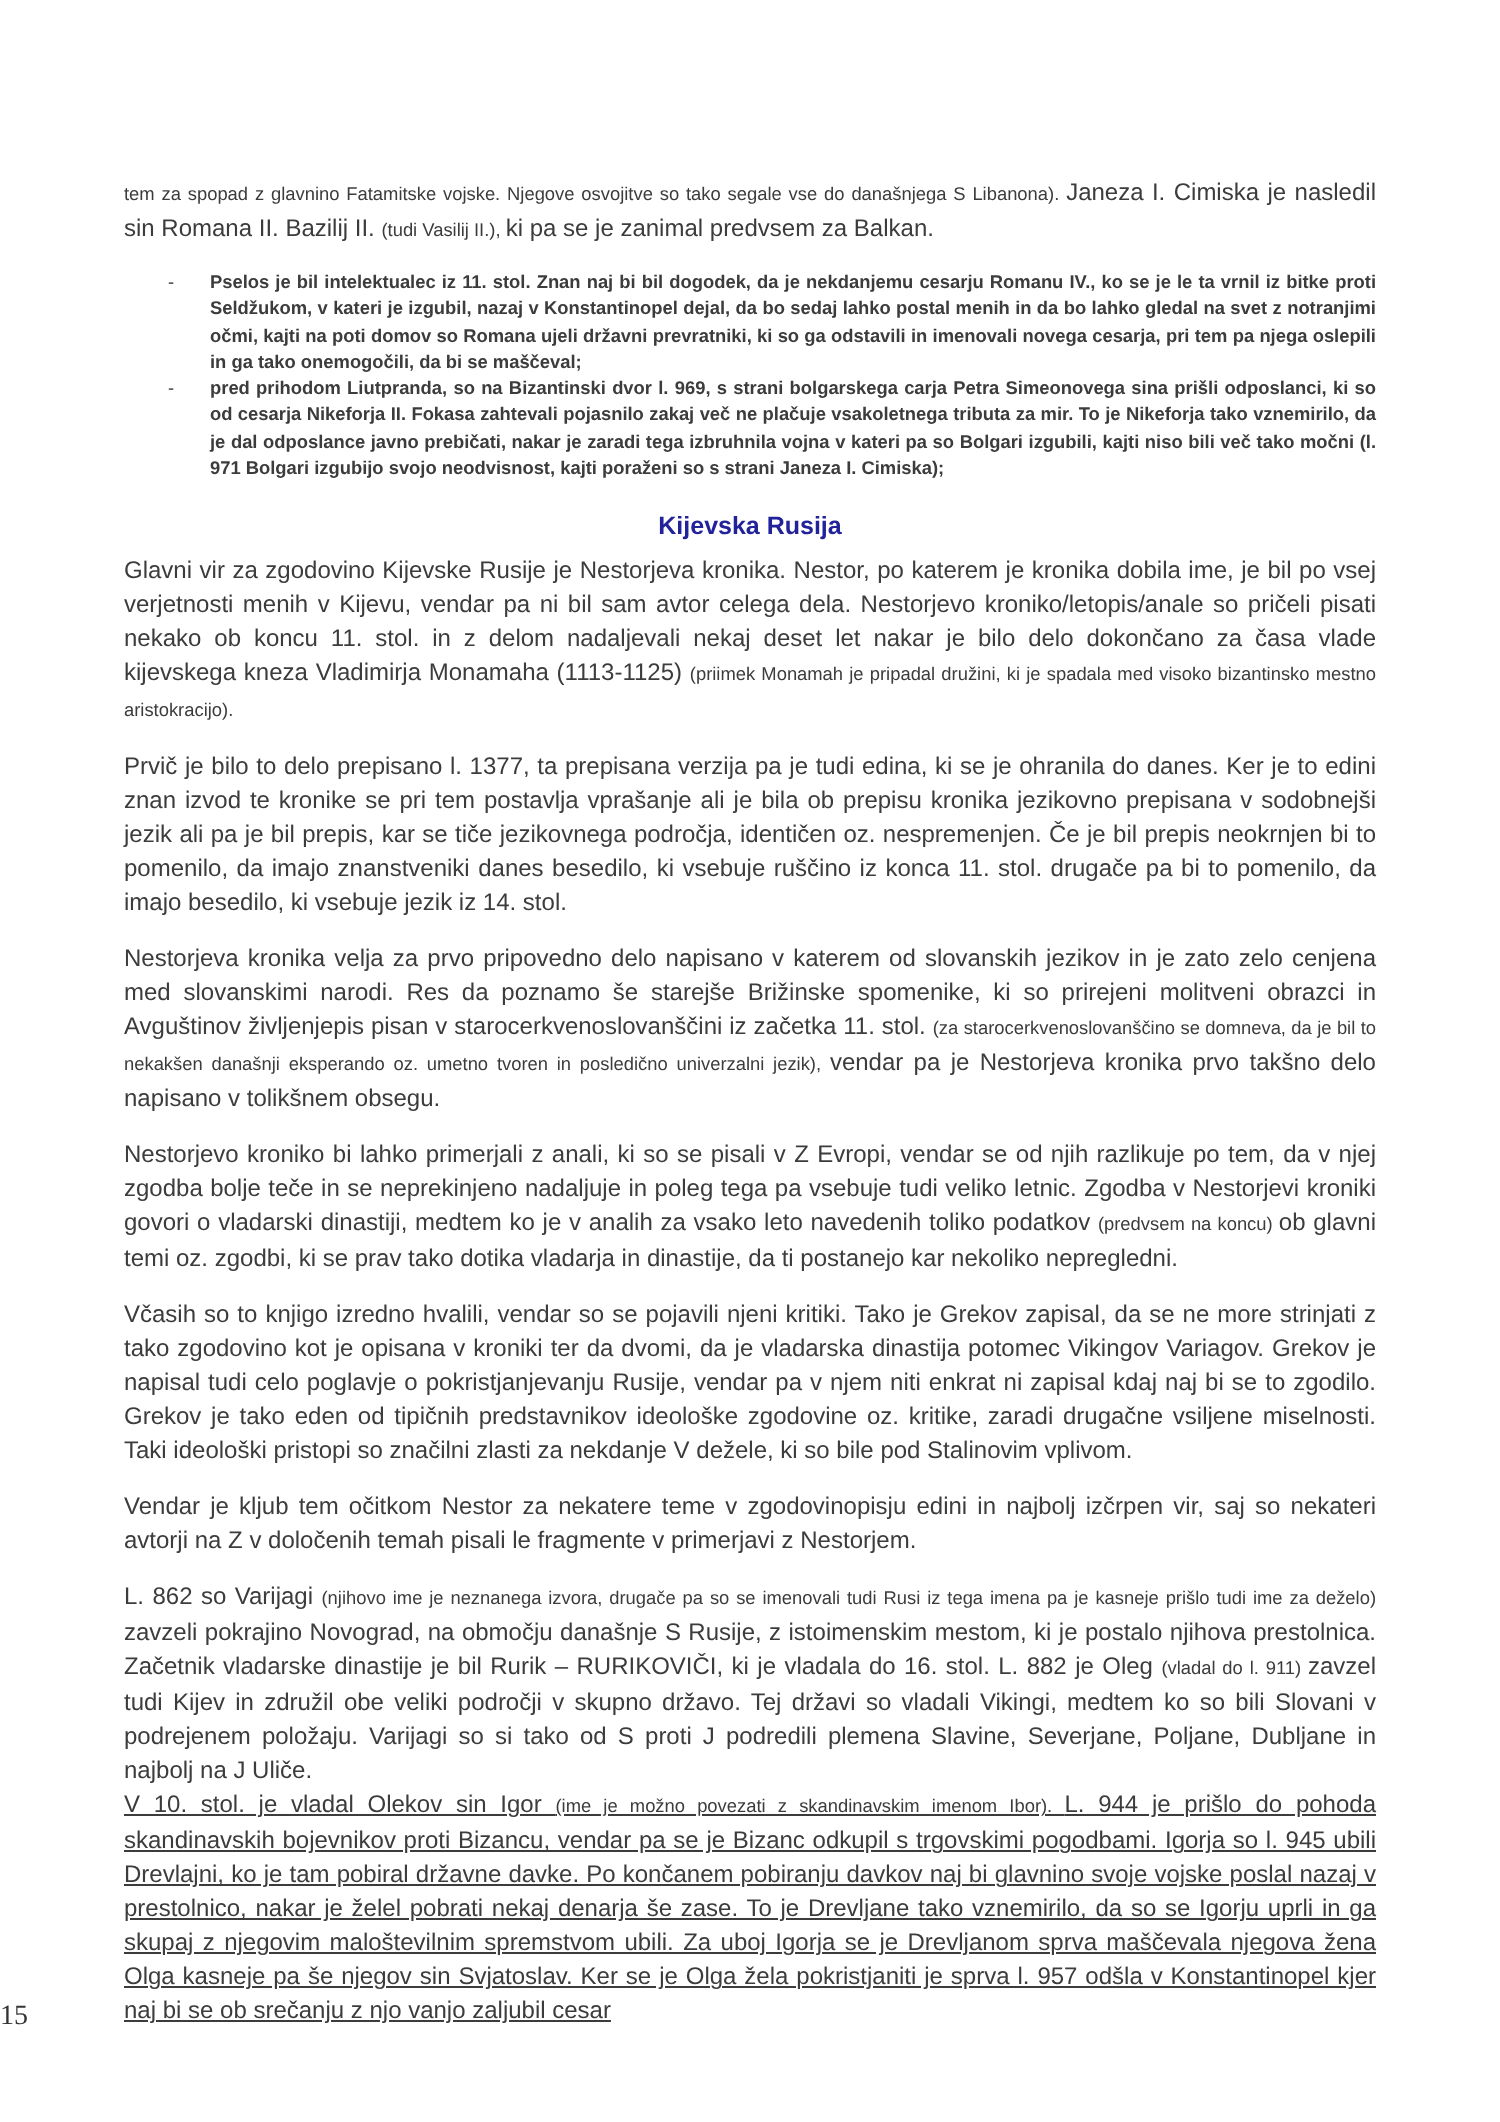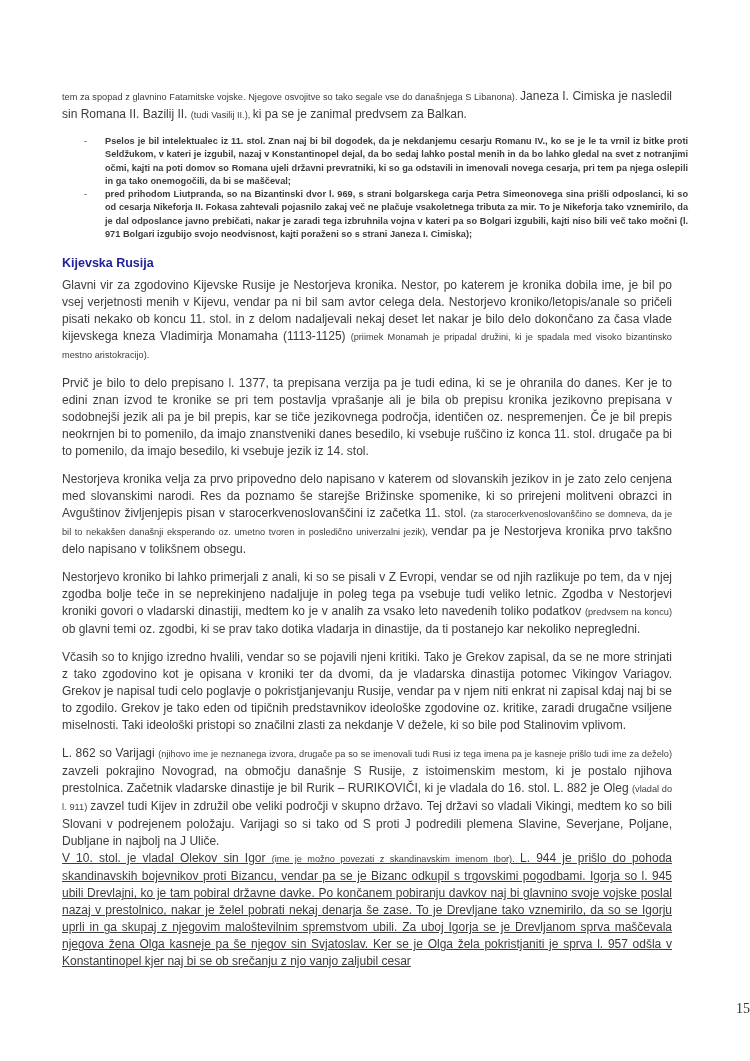--- a/index.html
+++ b/index.html
@@ -9,21 +9,21 @@
     background: #ffffff;
     position: relative;
     font-family: "Liberation Sans", sans-serif;
     color: #3c3c3c;
     overflow: hidden;
   }
   .doc {
     padding: 88px 62px 0 62px;
   }
   p.para {
-    margin: 0 16px 11px 0;
+    margin: 0 0 11px 0;
     font-size: 12px;
     line-height: 17px;
     text-align: justify;
   }
   p.para.tight-bottom { margin-bottom: 0; }
   p.para.tight-top { margin-top: 0; text-decoration: underline; }
   .sm { font-size: 9.2px; }
   .bullets {
     margin: 2px 0 14px 0;
   }
@@ -41,27 +41,28 @@
     flex: 1;
     text-align: justify;
     font-weight: bold;
   }
   h2.heading {
     font-size: 12.5px;
     line-height: 15px;
     color: #22229b;
     margin: 15px 0 6px 0;
     font-weight: bold;
+    text-align: center;
   }
   .pagenum {
     position: absolute;
     left: 0;
     right: 0;
     bottom: 44px;
-    text-align: right;
+    text-align: left;
     font-family: "Liberation Serif", serif;
     font-size: 14px;
     color: #333333;
   }
 </style>
 </head>
 <body>
 
 <div class="doc">
 
@@ -83,20 +84,21 @@
   <p class="para"><span>Glavni vir za zgodovino Kijevske Rusije je Nestorjeva kronika. Nestor, po katerem je kronika dobila ime, je bil po vsej verjetnosti menih v Kijevu, vendar pa ni bil sam avtor celega dela. Nestorjevo kroniko/letopis/anale so pričeli pisati nekako ob koncu 11. stol. in z delom nadaljevali nekaj deset let nakar je bilo delo dokončano za časa vlade kijevskega kneza Vladimirja Monamaha (1113-1125) </span><span class="sm">(priimek Monamah je pripadal družini, ki je spadala med visoko bizantinsko mestno aristokracijo).</span></p>
 
   <p class="para"><span>Prvič je bilo to delo prepisano l. 1377, ta prepisana verzija pa je tudi edina, ki se je ohranila do danes. Ker je to edini znan izvod te kronike se pri tem postavlja vprašanje ali je bila ob prepisu kronika jezikovno prepisana v sodobnejši jezik ali pa je bil prepis, kar se tiče jezikovnega področja, identičen oz. nespremenjen. Če je bil prepis neokrnjen bi to pomenilo, da imajo znanstveniki danes besedilo, ki vsebuje ruščino iz konca 11. stol. drugače pa bi to pomenilo, da imajo besedilo, ki vsebuje jezik iz 14. stol.</span></p>
 
   <p class="para"><span>Nestorjeva kronika velja za prvo pripovedno delo napisano v katerem od slovanskih jezikov in je zato zelo cenjena med slovanskimi narodi. Res da poznamo še starejše Brižinske spomenike, ki so prirejeni molitveni obrazci in Avguštinov življenjepis pisan v starocerkvenoslovanščini iz začetka 11. stol. </span><span class="sm">(za starocerkvenoslovanščino se domneva, da je bil to nekakšen današnji eksperando oz. umetno tvoren in posledično univerzalni jezik), </span><span>vendar pa je Nestorjeva kronika prvo takšno delo napisano v tolikšnem obsegu.</span></p>
 
   <p class="para"><span>Nestorjevo kroniko bi lahko primerjali z anali, ki so se pisali v Z Evropi, vendar se od njih razlikuje po tem, da v njej zgodba bolje teče in se neprekinjeno nadaljuje in poleg tega pa vsebuje tudi veliko letnic. Zgodba v Nestorjevi kroniki govori o vladarski dinastiji, medtem ko je v analih za vsako leto navedenih toliko podatkov </span><span class="sm">(predvsem na koncu) </span><span>ob glavni temi oz. zgodbi, ki se prav tako dotika vladarja in dinastije, da ti postanejo kar nekoliko nepregledni.</span></p>
 
   <p class="para"><span>Včasih so to knjigo izredno hvalili, vendar so se pojavili njeni kritiki. Tako je Grekov zapisal, da se ne more strinjati z tako zgodovino kot je opisana v kroniki ter da dvomi, da je vladarska dinastija potomec Vikingov Variagov. Grekov je napisal tudi celo poglavje o pokristjanjevanju Rusije, vendar pa v njem niti enkrat ni zapisal kdaj naj bi se to zgodilo. Grekov je tako eden od tipičnih predstavnikov ideološke zgodovine oz. kritike, zaradi drugačne vsiljene miselnosti. Taki ideološki pristopi so značilni zlasti za nekdanje V dežele, ki so bile pod Stalinovim vplivom.</span></p>
 
+  <p class="para"><span>Vendar je kljub tem očitkom Nestor za nekatere teme v zgodovinopisju edini in najbolj izčrpen vir, saj so nekateri avtorji na Z v določenih temah pisali le fragmente v primerjavi z Nestorjem.</span></p>
 
   <p class="para tight-bottom"><span>L. 862 so Varijagi </span><span class="sm">(njihovo ime je neznanega izvora, drugače pa so se imenovali tudi Rusi iz tega imena pa je kasneje prišlo tudi ime za deželo) </span><span>zavzeli pokrajino Novograd, na območju današnje S Rusije, z istoimenskim mestom, ki je postalo njihova prestolnica. Začetnik vladarske dinastije je bil Rurik – RURIKOVIČI, ki je vladala do 16. stol. L. 882 je Oleg </span><span class="sm">(vladal do l. 911) </span><span>zavzel tudi Kijev in združil obe veliki področji v skupno državo. Tej državi so vladali Vikingi, medtem ko so bili Slovani v podrejenem položaju. Varijagi so si tako od S proti J podredili plemena Slavine, Severjane, Poljane, Dubljane in najbolj na J Uliče.</span></p>
 
   <p class="para tight-top"><span>V 10. stol. je vladal Olekov sin Igor </span><span class="sm">(ime je možno povezati z skandinavskim imenom Ibor). </span><span>L. 944 je prišlo do pohoda skandinavskih bojevnikov proti Bizancu, vendar pa se je Bizanc odkupil s trgovskimi pogodbami. Igorja so l. 945 ubili Drevlajni, ko je tam pobiral državne davke. Po končanem pobiranju davkov naj bi glavnino svoje vojske poslal nazaj v prestolnico, nakar je želel pobrati nekaj denarja še zase. To je Drevljane tako vznemirilo, da so se Igorju uprli in ga skupaj z njegovim maloštevilnim spremstvom ubili. Za uboj Igorja se je Drevljanom sprva maščevala njegova žena Olga kasneje pa še njegov sin Svjatoslav. Ker se je Olga žela pokristjaniti je sprva l. 957 odšla v Konstantinopel kjer naj bi se ob srečanju z njo vanjo zaljubil cesar</span></p>
 
 </div>
 
 <div class="pagenum">15</div>
 
 </body></html>

